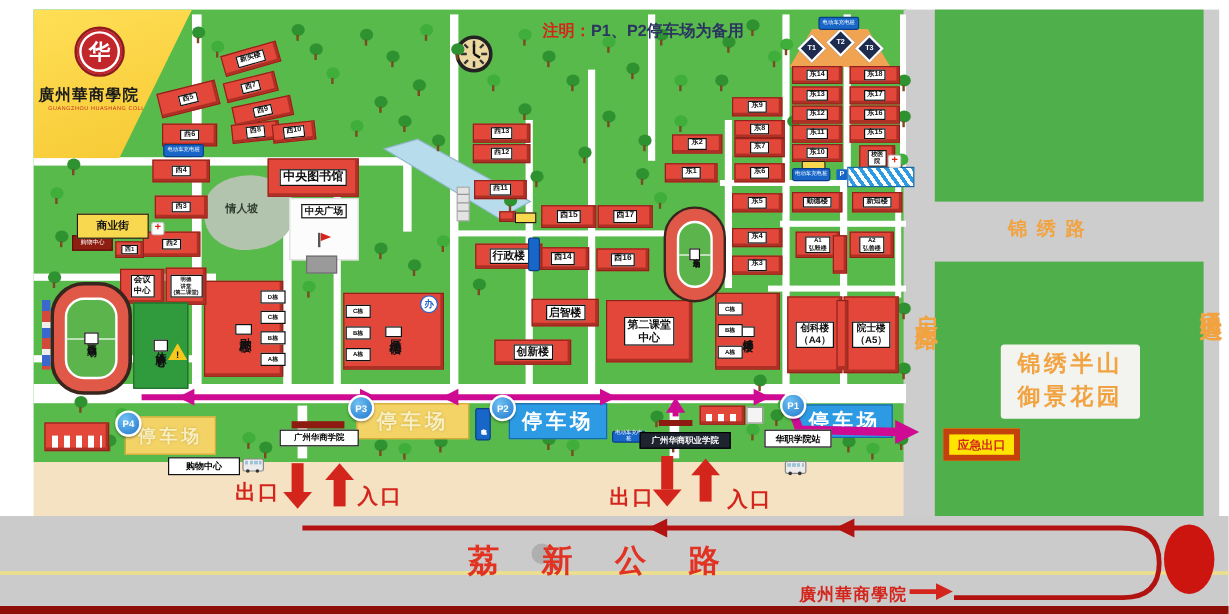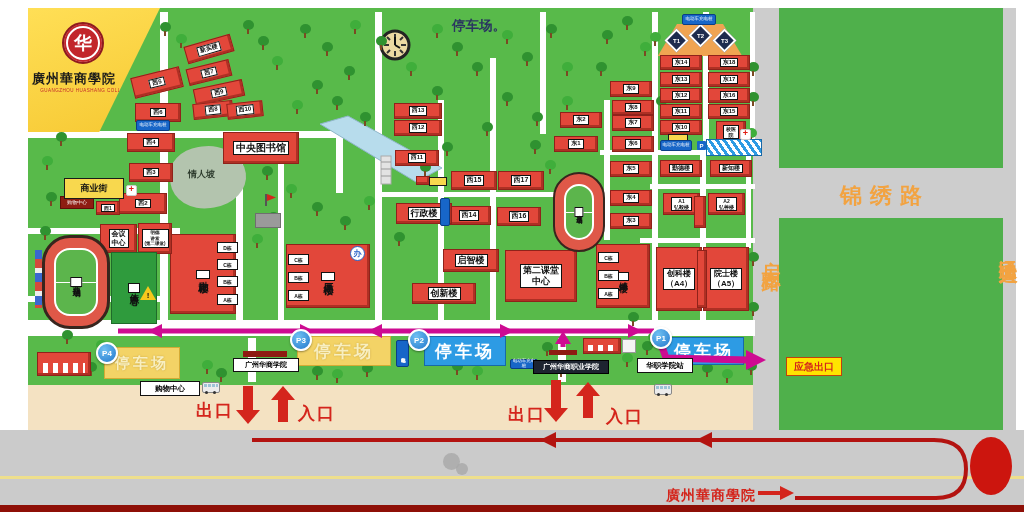--- a/index.html
+++ b/index.html
@@ -61,21 +61,21 @@
   .note .r{color:#d4251c;}
   .note .n{color:#2a3560;}
   .gatetxt{position:absolute;z-index:6;font-size:17px;font-weight:bold;color:#d4251c;letter-spacing:2px;}
   .gbar{position:absolute;background:#8e1b12;z-index:4;}
   .gbox{position:absolute;z-index:6;background:#fff;border:1px solid #111;font-size:7px;font-weight:bold;display:flex;align-items:center;justify-content:center;white-space:nowrap;}
   .gbox.dark{background:#1d2430;color:#fff;border-color:#000;}
   .station{position:absolute;z-index:6;background:#fff;border:1px solid #111;font-size:7.5px;font-weight:bold;display:flex;align-items:center;justify-content:center;white-space:nowrap;}
   .bus{position:absolute;z-index:6;width:16px;height:9px;background:#ececec;border:1px solid #888;border-radius:2px;}
   .bus::before{content:"";position:absolute;left:1px;top:1px;right:1px;height:3px;background:repeating-linear-gradient(90deg,#9cc3d6 0 3px,transparent 3px 4px);}
   .bus::after{content:"";position:absolute;left:2px;bottom:-2px;width:3px;height:3px;background:#333;border-radius:50%;box-shadow:8px 0 0 #333;}
-  .emg{position:absolute;z-index:6;background:#ffe400;color:#d4251c;font-weight:bold;font-size:10px;display:flex;align-items:center;justify-content:center;border:1px solid #c2410c;}
+  .emg{position:absolute;z-index:6;background:#ffe400;color:#d4251c;font-weight:bold;font-size:10px;display:flex;align-items:center;justify-content:center;border:5px solid #c2410c;}
   .lixin{position:absolute;z-index:6;left:390px;top:450px;font-size:26px;font-weight:bold;color:#e23222;letter-spacing:14px;white-space:nowrap;}
   .wm{position:absolute;z-index:5;left:466px;top:450px;font-size:25px;color:#979797;letter-spacing:2px;white-space:nowrap;opacity:.85;}
   .wmic{position:absolute;z-index:5;border-radius:50%;background:#a8a8a8;opacity:.8;}
   .sig{position:absolute;z-index:6;left:666px;top:487px;font-size:14px;color:#d4251c;font-weight:bold;letter-spacing:1px;}
   .oroad{position:absolute;color:#f2a341;font-weight:bold;z-index:6;white-space:nowrap;}
   .vert{writing-mode:vertical-rl;}
   .estate{position:absolute;z-index:6;background:#f3f3ef;border-radius:3px;display:flex;flex-direction:column;align-items:center;justify-content:center;font-size:19px;line-height:1.45;letter-spacing:3px;color:#f2a341;font-weight:bold;}
   svg.overlay{position:absolute;left:0;top:0;z-index:5;pointer-events:none;}
   svg.under{position:absolute;left:0;top:0;z-index:1;pointer-events:none;}
 </style>
@@ -421,20 +421,23 @@
   <div class="stad" style="left:553px;top:172px;width:48px;height:76px;border-width:2px;">
     <div class="field"></div>
     <span class="tag v" style="font-size:6px;">东运动场</span>
   </div>
 
   <div class="sc" style="left:111px;top:252px;width:44px;height:70px;">
     <span class="tag v" style="font-size:9px;">体育中心</span>
   </div>
   <div class="warn" style="left:140px;top:286px;"></div>
 
+  <div class="plaza" style="left:241px;top:165px;width:56px;height:46px;">
+    <span class="tag" style="font-size:8px;">中央广场</span>
+  </div>
   <div class="pole" style="left:265px;top:194px;"></div>
   <div class="flag" style="left:267px;top:194px;"></div>
   <div class="stagebox" style="left:255px;top:213px;width:24px;height:13px;"></div>
 
   <div class="office" style="left:350px;top:246px;">办</div>
 
   <div class="cross" style="left:126px;top:185px;"></div>
   <div class="cross" style="left:740px;top:129px;"></div>
 
   <div class="cpatch" style="left:652px;top:24px;width:96px;height:32px;"></div>
@@ -451,46 +454,51 @@
   <div class="hatch" style="left:706px;top:139px;width:54px;height:15px;"></div>
   <div class="pchip" style="left:697px;top:141px;width:9px;height:9px;">P</div>
 
   <div class="banner">
     <div class="seal">华</div>
     <div class="bzh">廣州華商學院</div>
     <div class="ben">GUANGZHOU HUASHANG COLLEGE</div>
   </div>
 
   <div class="note">
-    <div class="n">停车场。</div>
+    <div><span class="r">注明：</span><span class="n">P1、P2停车场为备用</span></div>
   </div>
 
   <div class="gbar" style="left:243px;top:351px;width:44px;height:6px;"></div>
   <div class="gbox" style="left:233px;top:358px;width:64px;height:12px;">广州华商学院</div>
   <div class="gbar" style="left:549px;top:350px;width:28px;height:5px;"></div>
   <div class="gbox dark" style="left:533px;top:360px;width:74px;height:12px;">广州华商职业学院</div>
 
   <div class="station" style="left:140px;top:381px;width:58px;height:13px;">购物中心</div>
   <div class="bus" style="left:202px;top:382px;"></div>
   <div class="station" style="left:637px;top:358px;width:54px;height:13px;">华职学院站</div>
   <div class="bus" style="left:654px;top:384px;"></div>
 
   <div class="gatetxt" style="left:196px;top:399px;">出口</div>
   <div class="gatetxt" style="left:298px;top:402px;">入口</div>
   <div class="gatetxt" style="left:508px;top:403px;">出口</div>
   <div class="gatetxt" style="left:606px;top:405px;">入口</div>
 
   <div class="emg" style="left:786px;top:357px;width:54px;height:17px;">应急出口</div>
 
+  <div class="lixin">荔 新 公 路</div>
   <div class="wmic" style="left:443px;top:453px;width:17px;height:17px;"></div>
   <div class="wmic" style="left:456px;top:463px;width:12px;height:12px;"></div>
   <div class="sig">廣州華商學院</div>
-  <div class="oroad" style="left:840px;top:181px;font-size:22px;letter-spacing:8px;">锦绣路</div>
+  <div class="oroad" style="left:840px;top:181px;font-size:16px;letter-spacing:8px;">锦绣路</div>
   <div class="oroad vert" style="left:758px;top:246px;font-size:19px;letter-spacing:6px;">启志路</div>
   <div class="oroad vert" style="left:995px;top:244px;font-size:19px;letter-spacing:2px;">通民大道</div>
+  <div class="estate" style="left:834px;top:287px;width:116px;height:62px;">
+    <span>锦绣半山</span>
+    <span>御景花园</span>
+  </div>
 
   <svg class="overlay" width="1024" height="512">
     <g fill="#ce0b92">
       <path d="M118 331 H654" stroke="#ce0b92" stroke-width="5" fill="none"></path>
       <polygon points="148,331 162,324 162,338"></polygon>
       <polygon points="368,331 382,324 382,338"></polygon>
       <polygon points="314,331 300,324 300,338"></polygon>
       <polygon points="514,331 500,324 500,338"></polygon>
       <polygon points="642,331 628,324 628,338"></polygon>
       <path d="M563 347 V337" stroke="#ce0b92" stroke-width="5" fill="none"></path>

